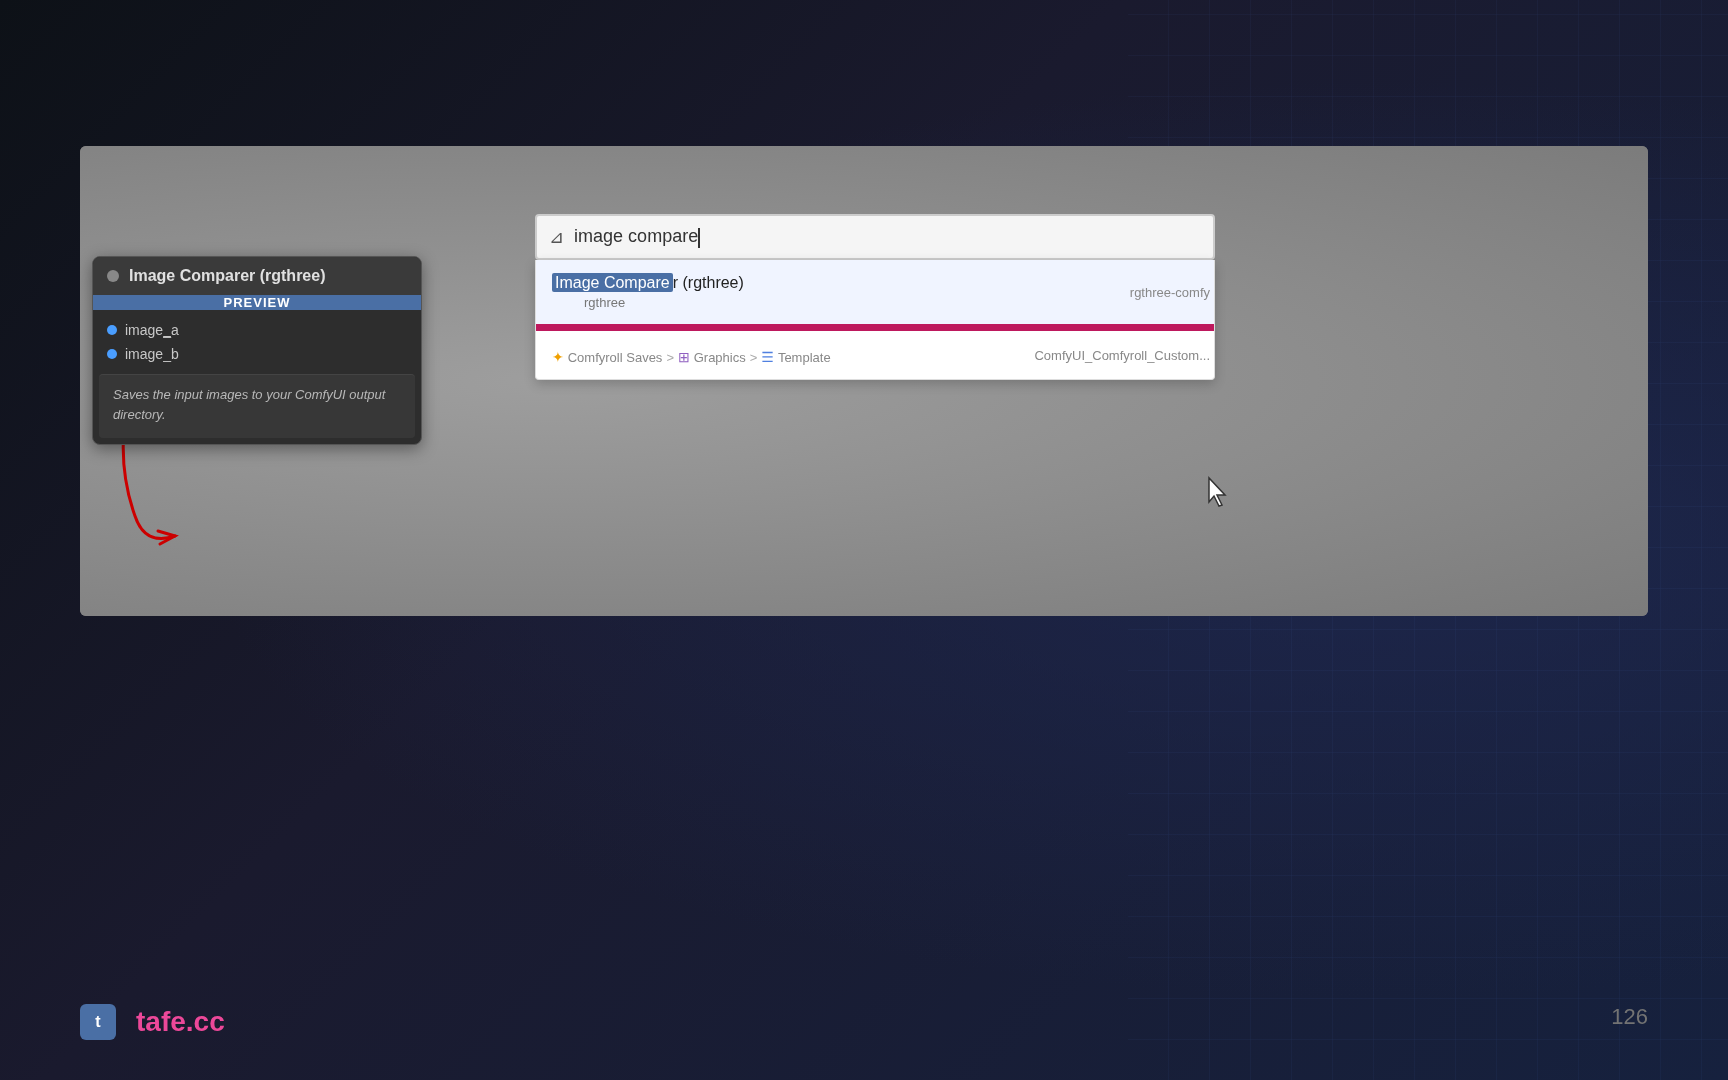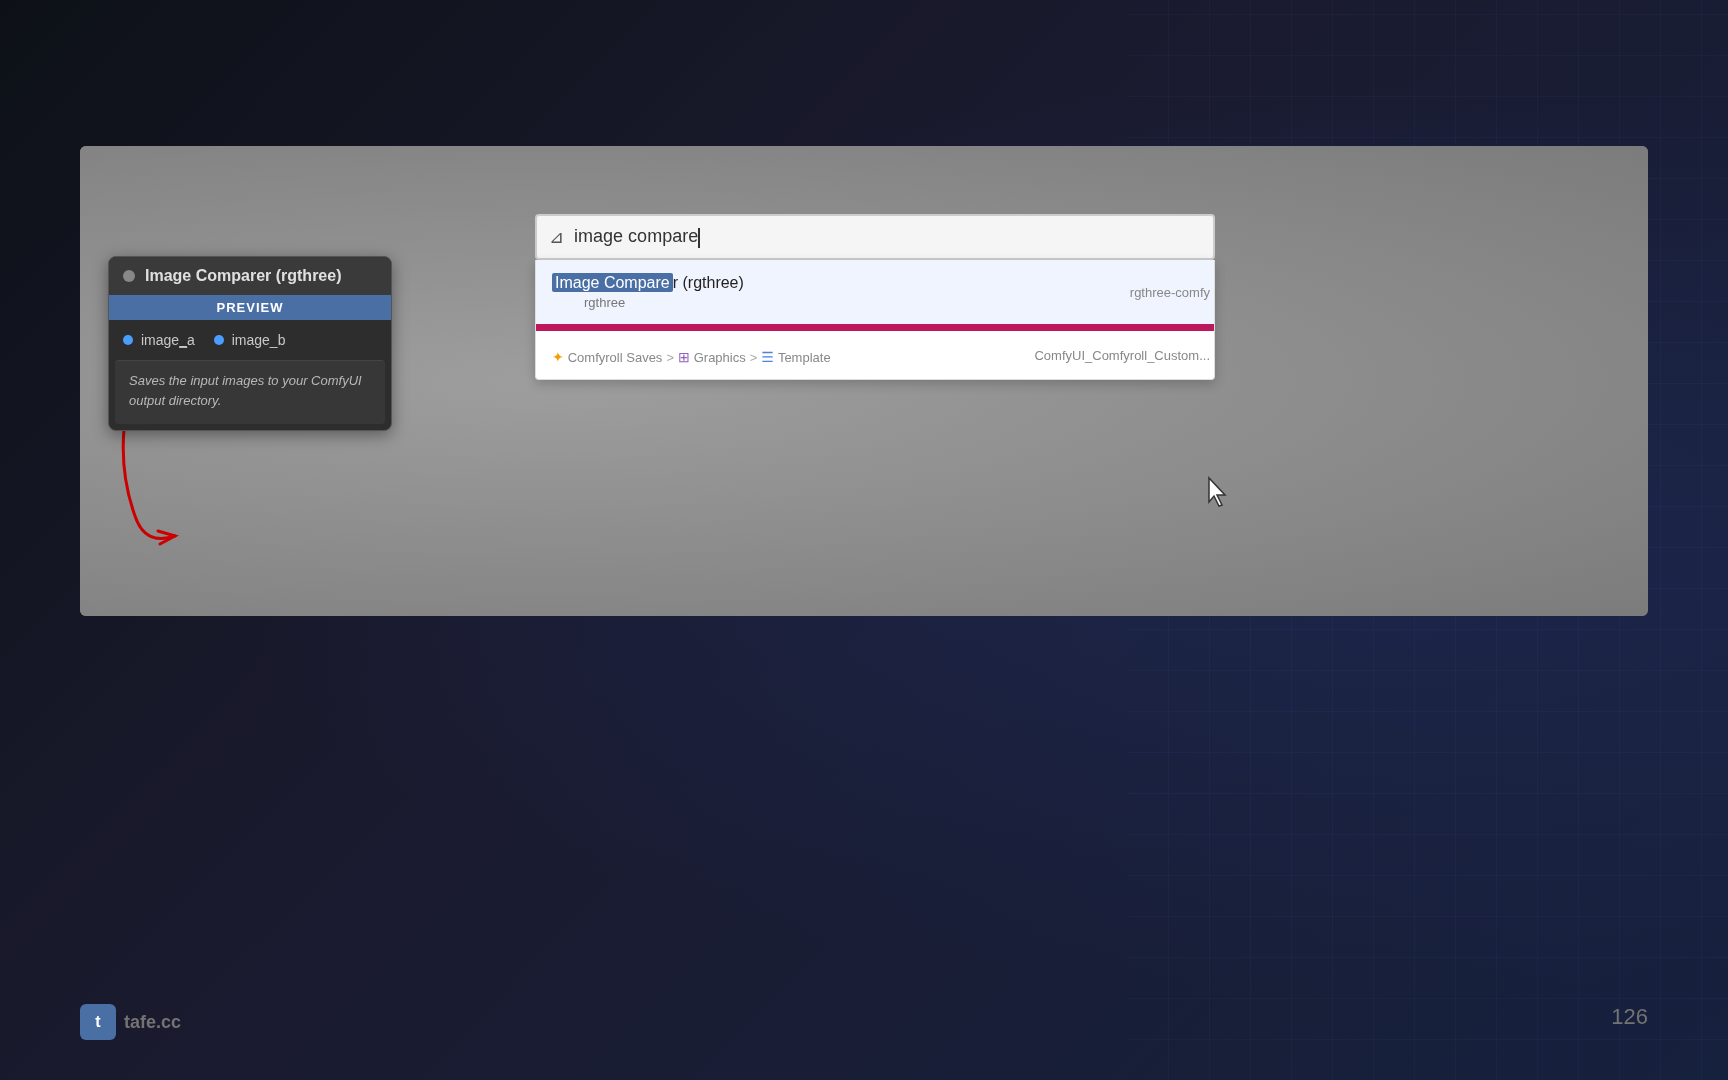--- a/index.html
+++ b/index.html
@@ -67,23 +67,23 @@
       width: 100%;
       height: 100%;
       background: 
         radial-gradient(ellipse at 30% 50%, rgba(160,160,160,0.9) 0%, rgba(120,120,120,0.8) 100%);
       position: relative;
     }
 
     
     .node-card {
       position: absolute;
-      left: 28px;
+      left: 12px;
       top: 110px;
-      width: 284px;
+      width: 330px;
       background: #2d2d2d;
       border-radius: 8px;
       border: 1px solid #555;
       overflow: hidden;
       box-shadow: 0 4px 16px rgba(0,0,0,0.4);
     }
 
     .node-header {
       display: flex;
       align-items: center;
@@ -105,29 +105,28 @@
       font-size: 16px;
       font-weight: 600;
     }
 
     .node-preview-label {
       background: #4a6fa5;
       color: #fff;
       text-align: center;
       font-size: 13px;
       font-weight: 700;
-      padding: 5px;
       letter-spacing: 1px;
     }
 
     .node-inputs {
       padding: 12px 14px;
       display: flex;
-      flex-direction: row;
-      gap: 19px;
+      flex-direction: column;
+      gap: 8px;
     }
 
     .node-input-row {
       display: flex;
       align-items: center;
       gap: 8px;
     }
 
     .input-dot {
       width: 10px;
@@ -346,23 +345,24 @@
       border-radius: 6px;
       display: flex;
       align-items: center;
       justify-content: center;
       color: white;
       font-size: 16px;
       font-weight: bold;
     }
 
     .logo-text {
-      color: #737373;
-      font-size: 18px;
+      color: #ec4899;
+      font-size: 28px;
       font-weight: 600;
+      margin-left: 12px;
     }
   </style>
 </head>
 <body>
 
 <div class="content-wrapper">
   <div class="bg-overlay"></div>
   <div class="bg-circuit"></div>
 
   <div class="page-title">Rigthree自定义节点中的图像对比节点</div>

